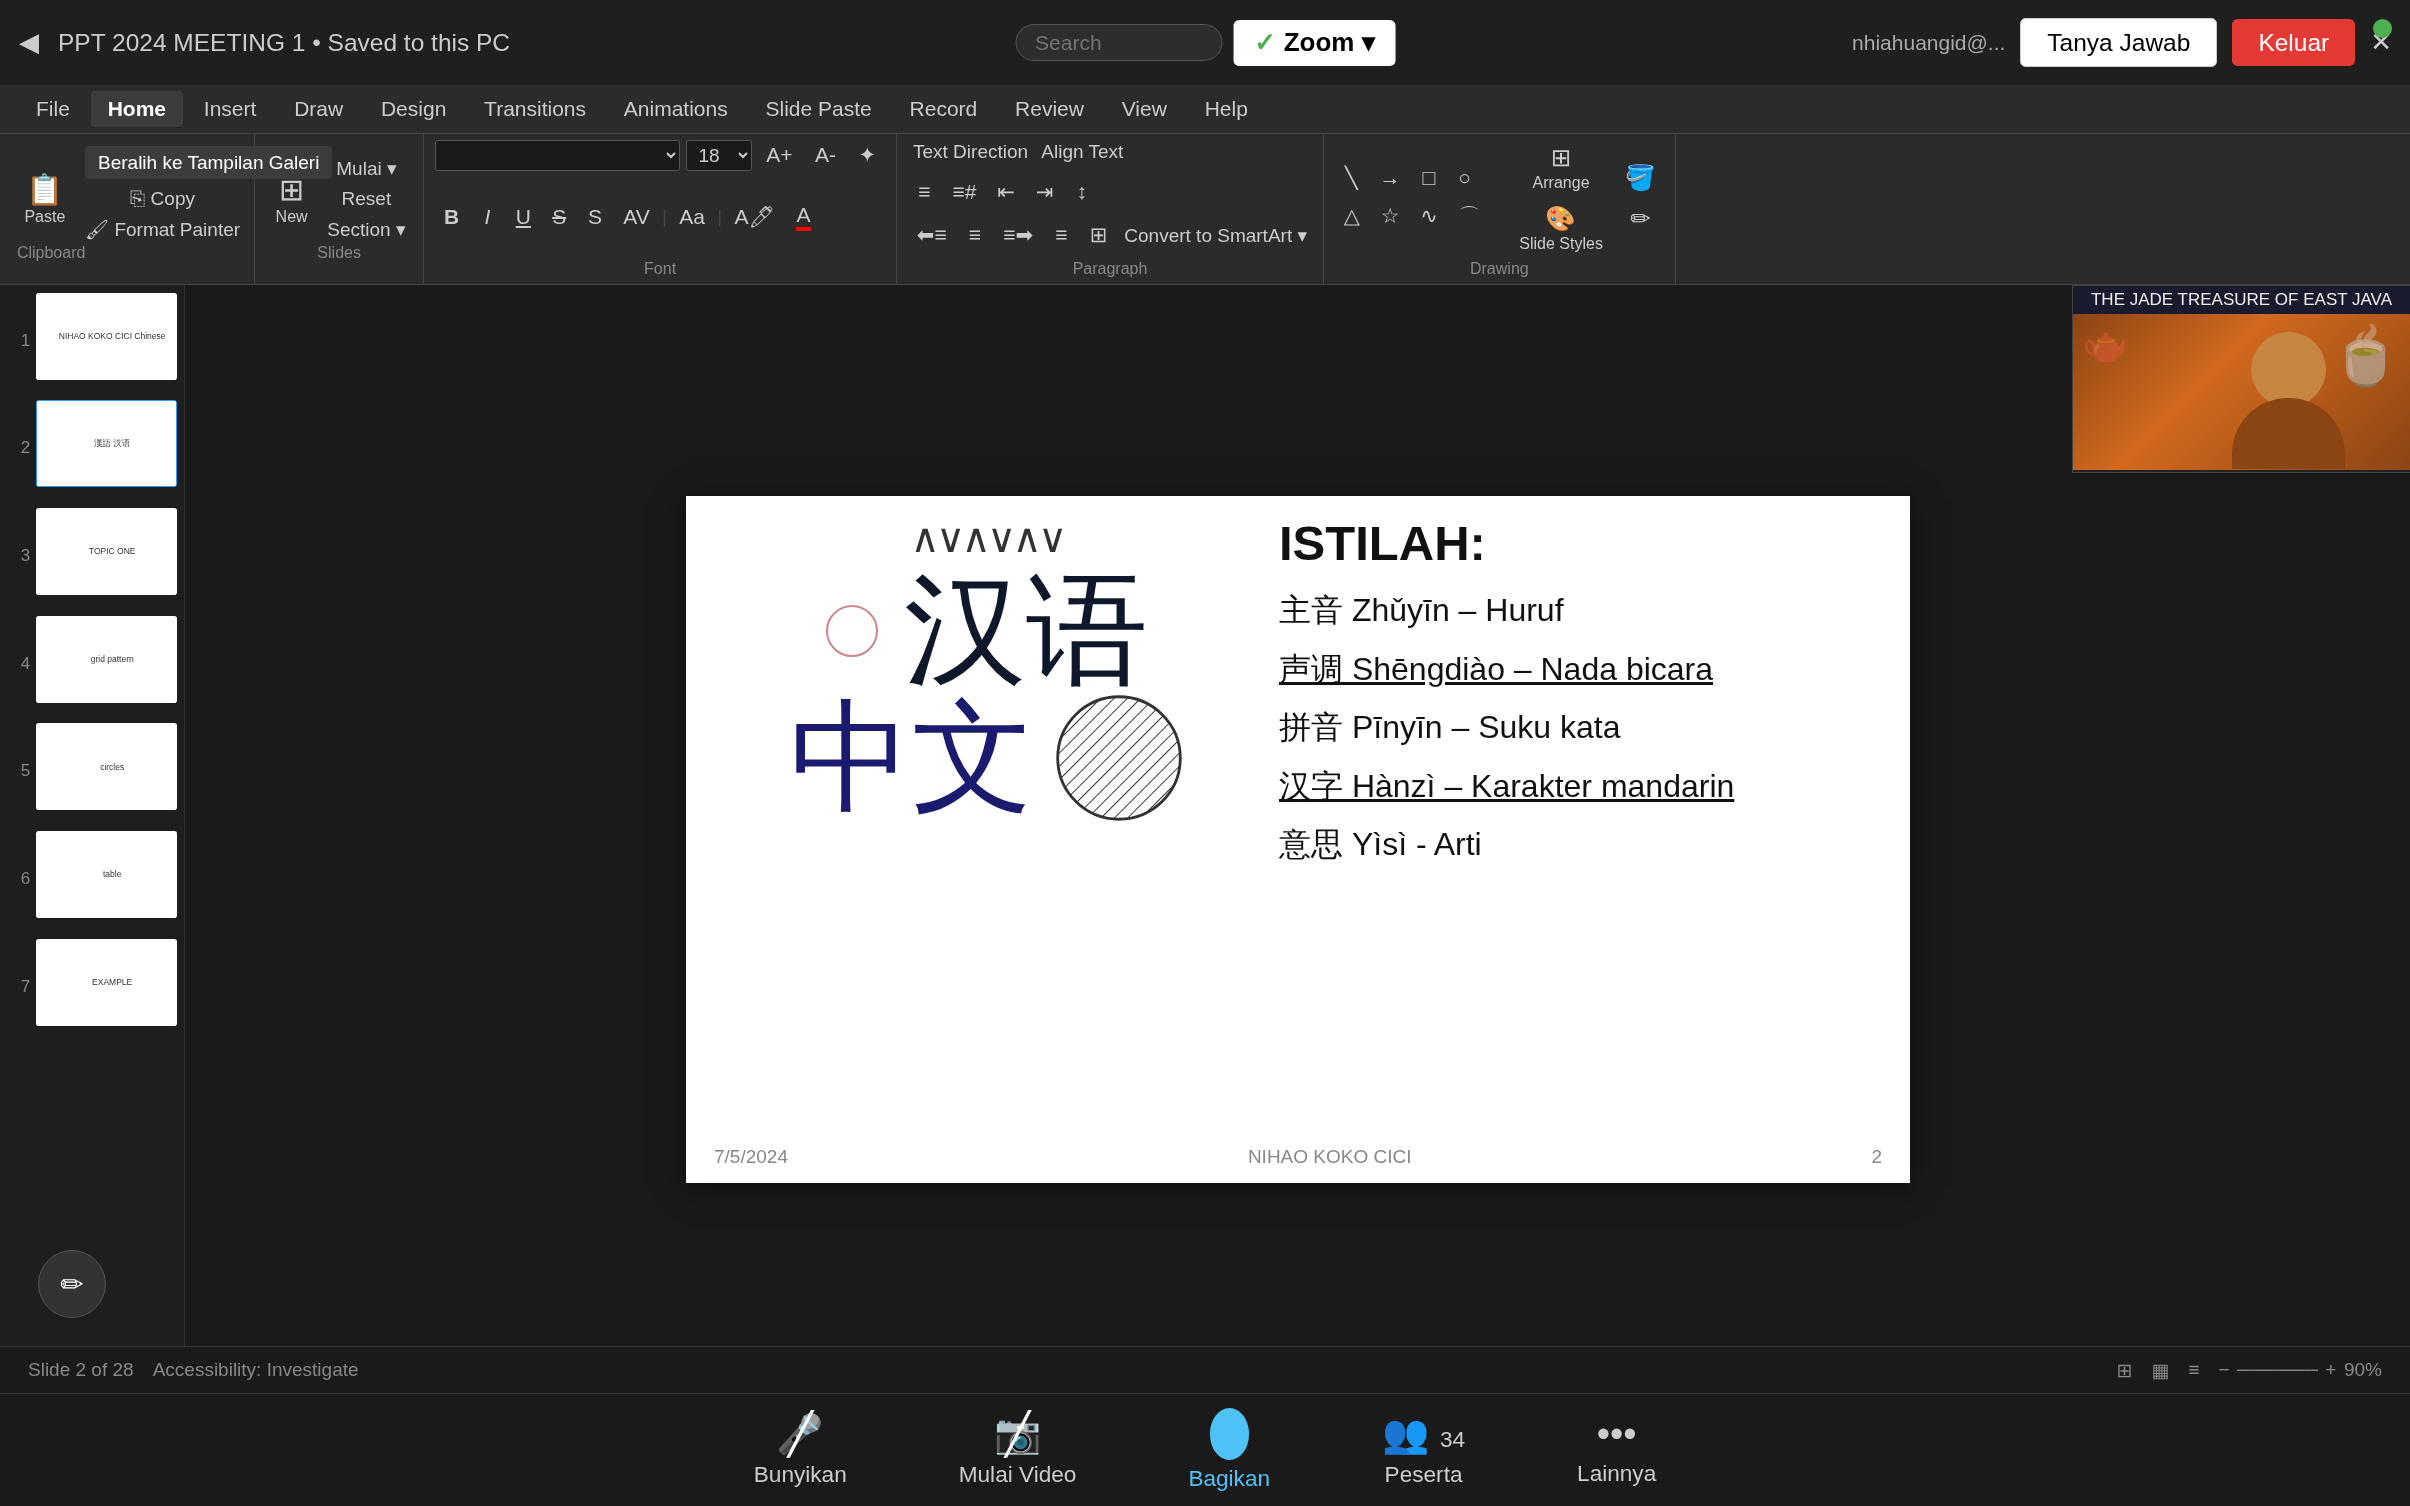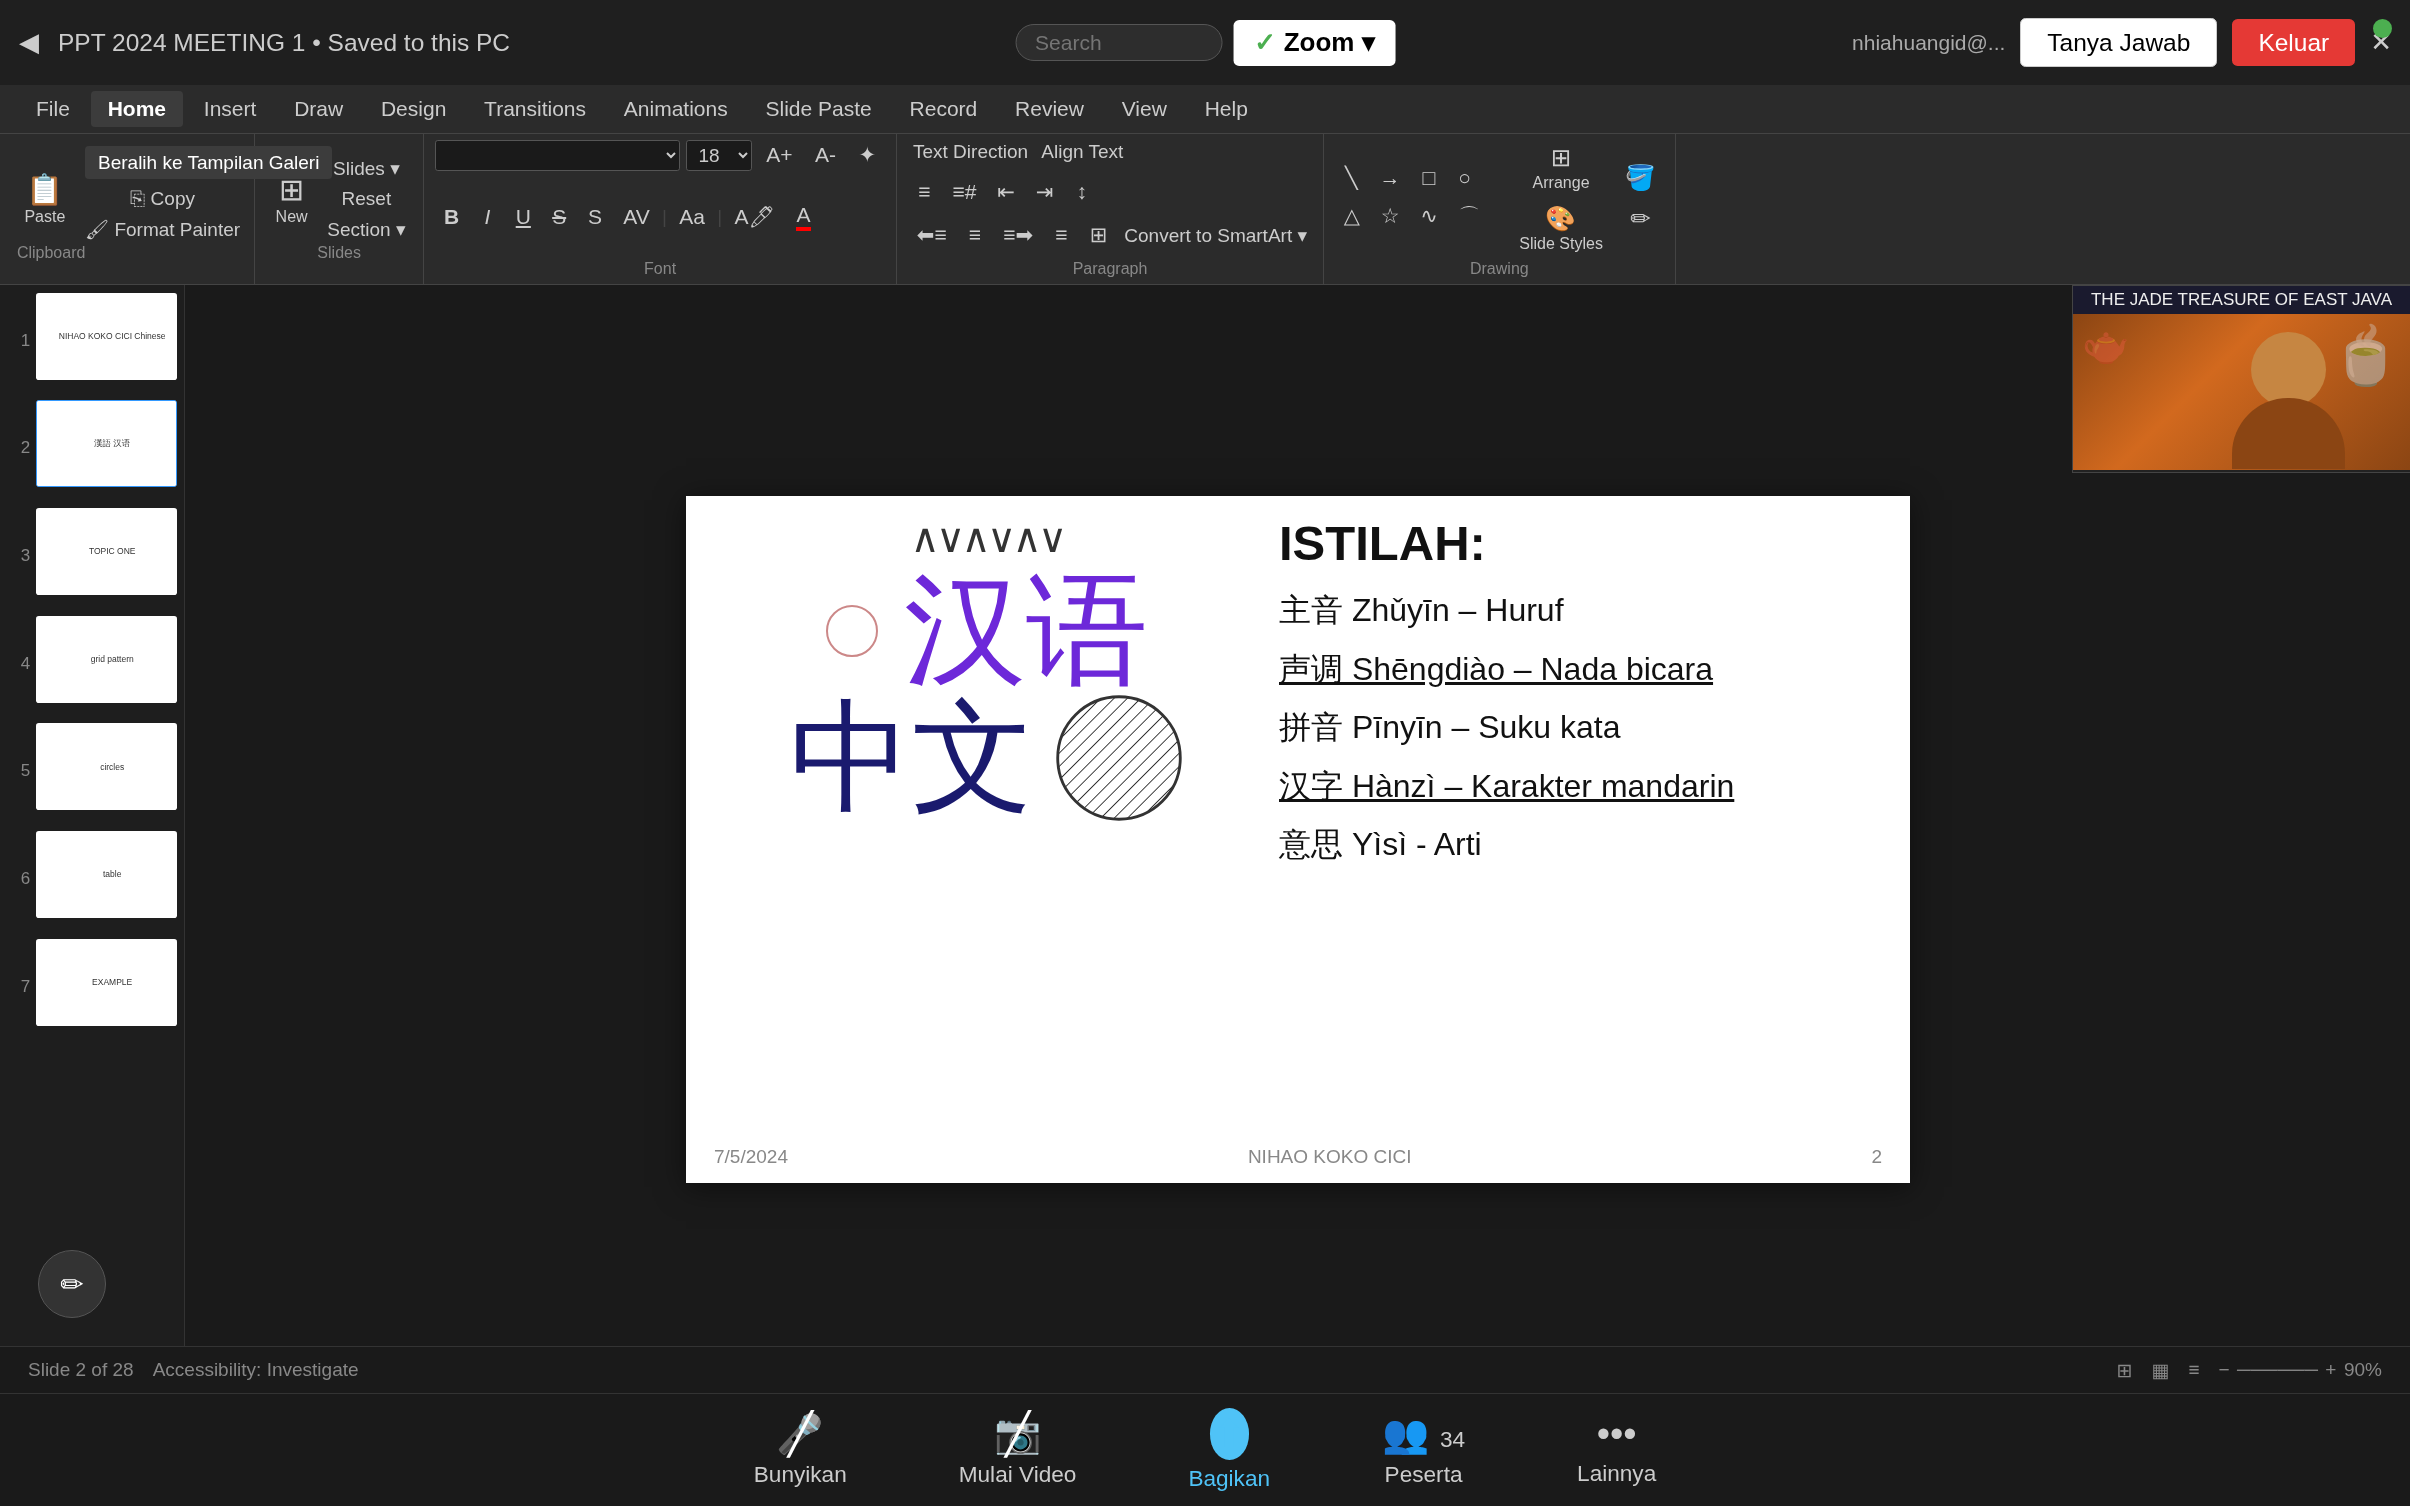--- a/index.html
+++ b/index.html
@@ -229,21 +229,21 @@
       margin-bottom: 9.4px;
     }
     .chinese-big {
       font-size: 151px;
       color: #111;
       line-height: 1;
       font-family: 'SimSun', serif;
     }
     .chinese-medium {
       font-size: 122px;
-      color: #6d28d9;
+      color: #0f172a;
       line-height: 1;
       font-family: 'SimSun', serif;
       display: flex;
       align-items: center;
       gap: 26px;
     }
     .circle-outline {
       width: 52px;
       height: 52px;
       border: 2.8px solid #cc8888;
@@ -563,21 +563,21 @@
   </div>
 
   <div class="slides-section">
     <div class="tooltip-popup">Beralih ke Tampilan Galeri</div>
     <div class="ribbon-row" style="gap:7.5px;">
       <button class="ribbon-btn">
         <span class="btn-icon">⊞</span>
         <span class="btn-label">New</span>
       </button>
       <div style="display:flex;flex-direction:column;gap:3.8px;">
-        <button class="small-btn">Slides ▾</button>
+        <button class="small-btn">Mulai ▾</button>
         <button class="small-btn">Reset</button>
         <button class="small-btn">Section ▾</button>
       </div>
     </div>
     <div class="section-label">Slides</div>
   </div>
 
   <div class="font-section">
     <div class="ribbon-row" style="gap:5.6px;margin-bottom:3.8px;">
       <select class="font-select"></select>

